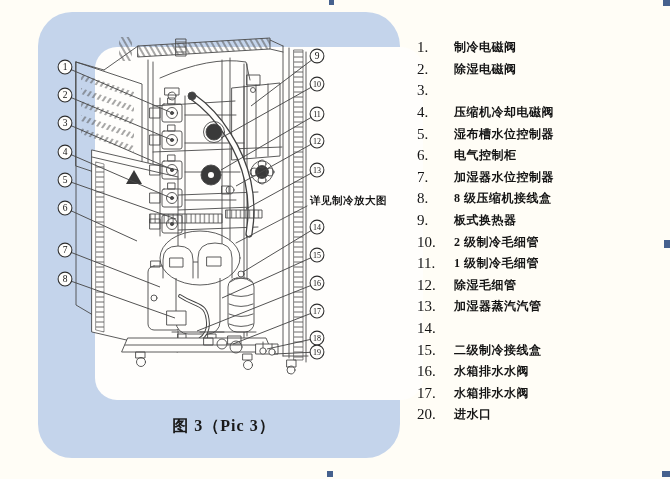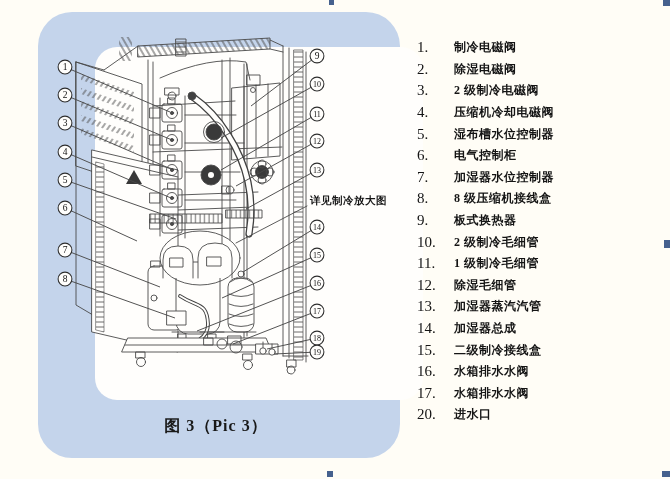--- a/index.html
+++ b/index.html
@@ -3,21 +3,21 @@
 <meta charset="utf-8">
 <style>
   html,body{margin:0;padding:0}
   body{width:670px;height:479px;background:#fffdf6;position:relative;overflow:hidden;
        font-family:"Liberation Serif",serif}
   .panel{position:absolute;left:38px;top:12px;width:362px;height:446px;border-radius:34px;
          background:var(--panel,#c4d4eb)}
   .canvas{position:absolute;left:57px;top:35px;width:328px;height:353px;border-radius:22px;
           background:#fffefc}
   svg.fig{position:absolute;left:0;top:0;width:670px;height:479px}
-  .caption{position:absolute;left:148px;top:416px;width:136px;text-align:center;
+  .caption{position:absolute;left:156px;top:416px;width:136px;text-align:center;
            font-size:16px;font-weight:600;color:#191919;letter-spacing:1px}
   .legend{position:absolute;left:417px;top:37px;width:252px;color:#141414}
   .lrow{display:flex;height:21.6px;align-items:center}
   .lnum{width:37px;font-size:15px;flex:0 0 auto}
   .llab{font-size:12px;font-weight:600;letter-spacing:.5px;white-space:nowrap}
   .marker{position:absolute;background:var(--marker,#46618e)}
   .ln{stroke:#4a4a4a;stroke-width:.9;fill:none;stroke-linecap:round;stroke-linejoin:round}
   #leaders line{stroke:#4a4a4a;stroke-width:.95}
   #callouts circle{fill:#fffefc;stroke:#2e2e2e;stroke-width:1.05}
   #callouts text{text-anchor:middle;fill:#111;font-family:"Liberation Serif",serif}
@@ -252,21 +252,20 @@
       <div class="lrow">
         <span class="lnum">1.</span>
         <span class="llab">制冷电磁阀</span>
       </div>
       <div class="lrow">
         <span class="lnum">2.</span>
         <span class="llab">除湿电磁阀</span>
       </div>
       <div class="lrow">
         <span class="lnum">3.</span>
-        <span class="llab">2 级制冷电磁阀</span>
       </div>
       <div class="lrow">
         <span class="lnum">4.</span>
         <span class="llab">压缩机冷却电磁阀</span>
       </div>
       <div class="lrow">
         <span class="lnum">5.</span>
         <span class="llab">湿布槽水位控制器</span>
       </div>
       <div class="lrow">
@@ -296,21 +295,20 @@
       <div class="lrow">
         <span class="lnum">12.</span>
         <span class="llab">除湿毛细管</span>
       </div>
       <div class="lrow">
         <span class="lnum">13.</span>
         <span class="llab">加湿器蒸汽汽管</span>
       </div>
       <div class="lrow">
         <span class="lnum">14.</span>
-        <span class="llab">加湿器总成</span>
       </div>
       <div class="lrow">
         <span class="lnum">15.</span>
         <span class="llab">二级制冷接线盒</span>
       </div>
       <div class="lrow">
         <span class="lnum">16.</span>
         <span class="llab">水箱排水水阀</span>
       </div>
       <div class="lrow">

